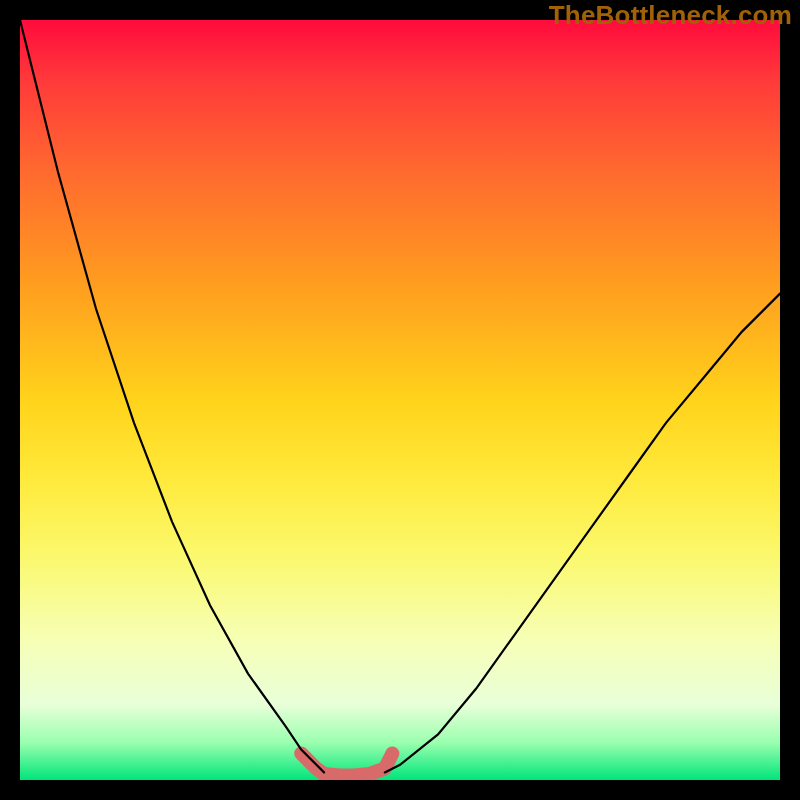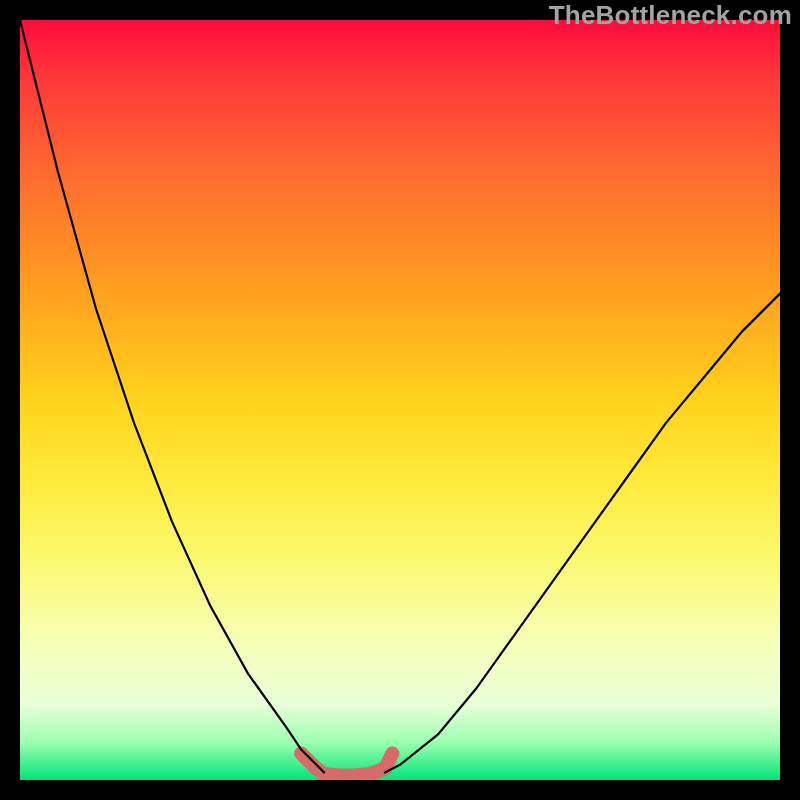--- a/index.html
+++ b/index.html
@@ -30,21 +30,21 @@
       #00e57a 100%
     );
   }
   .watermark {
     position: absolute;
     top: 0px;
     right: 8px;
     font-family: Arial, Helvetica, sans-serif;
     font-size: 26px;
     font-weight: 600;
-    color: #a3a3a3;
+    color: #a16207;
     letter-spacing: 0.2px;
     z-index: 5;
   }
   svg.curves {
     position: absolute;
     left: 0; top: 0;
     width: 760px; height: 760px;
     z-index: 3;
   }
 </style>

